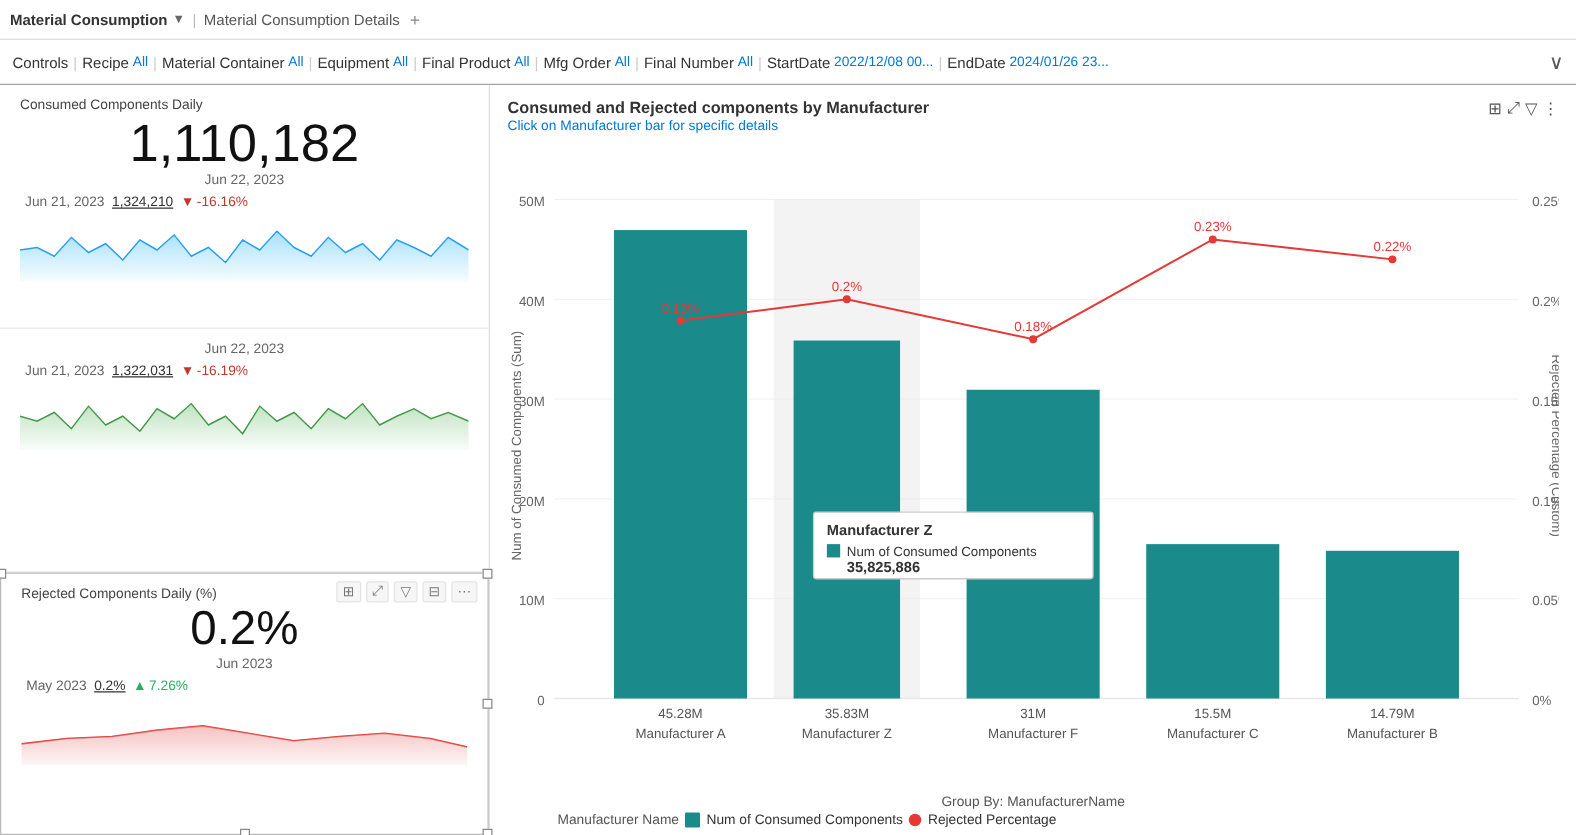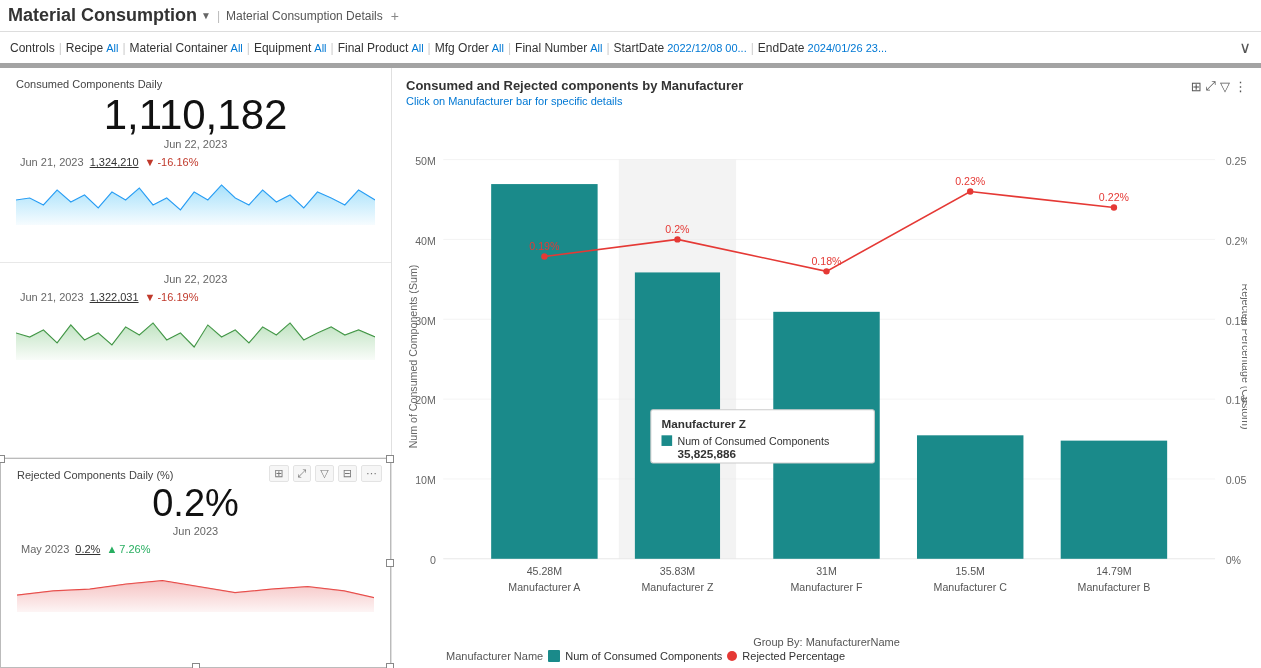--- a/index.html
+++ b/index.html
@@ -1,27 +1,27 @@
 <!DOCTYPE html>
 <html><head>
   <meta charset="utf-8">
   <style>
     * { box-sizing: border-box; margin: 0; padding: 0; }
     body { font-family: 'Segoe UI', Arial, sans-serif; background: #f3f3f3; font-size: 12px; color: #333; width: 1261px; height: 668px; overflow: hidden; }
 
     
     .top-bar { display: flex; align-items: center; background: #fff; border-bottom: 1px solid #ddd; height: 32px; padding: 0 8px; }
-    .top-bar-title { font-weight: 600; font-size: 18px; color: #333; }
+    .top-bar-title { font-weight: 600; font-size: 12px; color: #333; }
     .top-bar-arrow { margin-left: 4px; font-size: 10px; color: #666; }
     .top-bar-sep { color: #bbb; margin: 0 6px; }
     .top-bar-tab { font-size: 12px; color: #555; cursor: pointer; }
     .top-bar-plus { margin-left: 8px; color: #888; cursor: pointer; font-size: 14px; }
 
     
-    .filter-bar { display: flex; align-items: center; background: #fff; border-bottom: 5px solid #a3a3a3; height: 36px; padding: 0 10px; flex-wrap: nowrap; gap: 4px; text-align: right; }
+    .filter-bar { display: flex; align-items: center; background: #fff; border-bottom: 1px solid #a3a3a3; height: 36px; padding: 0 10px; flex-wrap: nowrap; gap: 4px; text-align: right; }
     .filter-item { display: flex; align-items: center; gap: 3px; font-size: 12px; color: #333; white-space: nowrap; }
     .filter-label { font-weight: 500; }
     .filter-value { color: #0078d4; font-size: 11px; }
     .filter-sep { color: #ccc; }
     .filter-collapse { margin-left: auto; font-size: 16px; color: #555; cursor: pointer; }
 
     
     .main { display: flex; height: calc(668px - 32px - 36px); }
 
     

